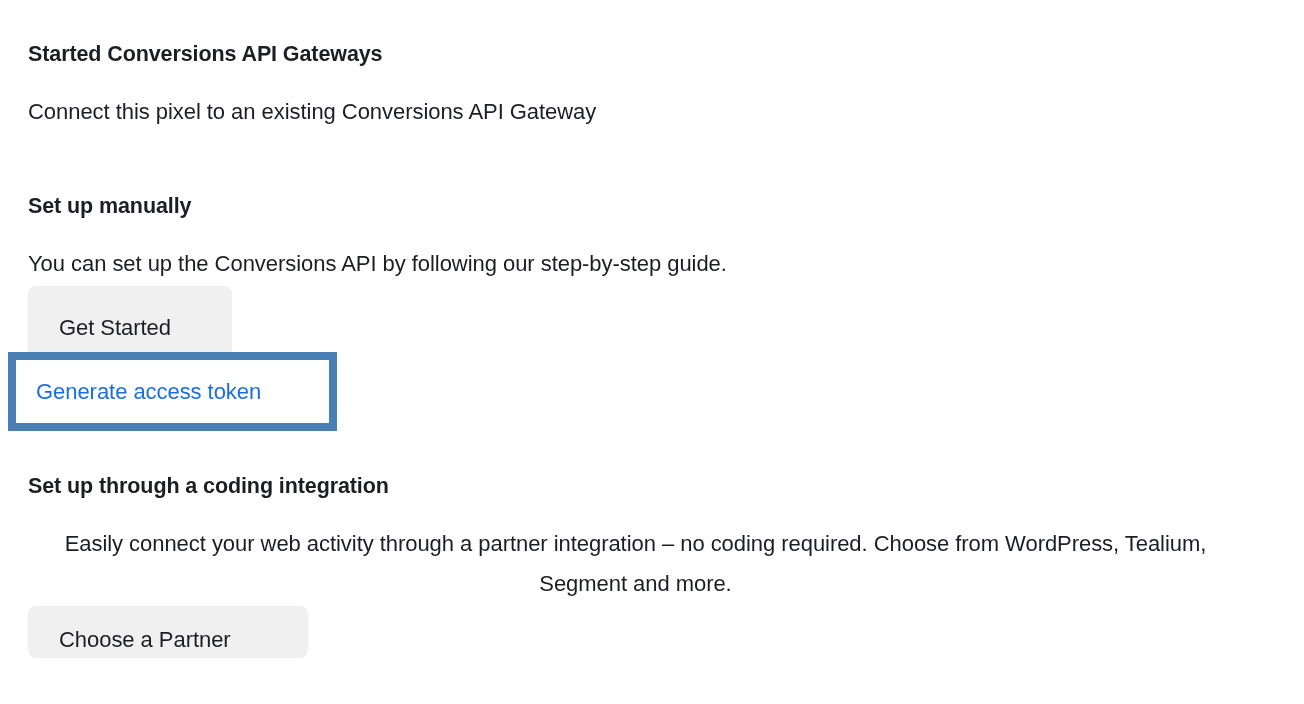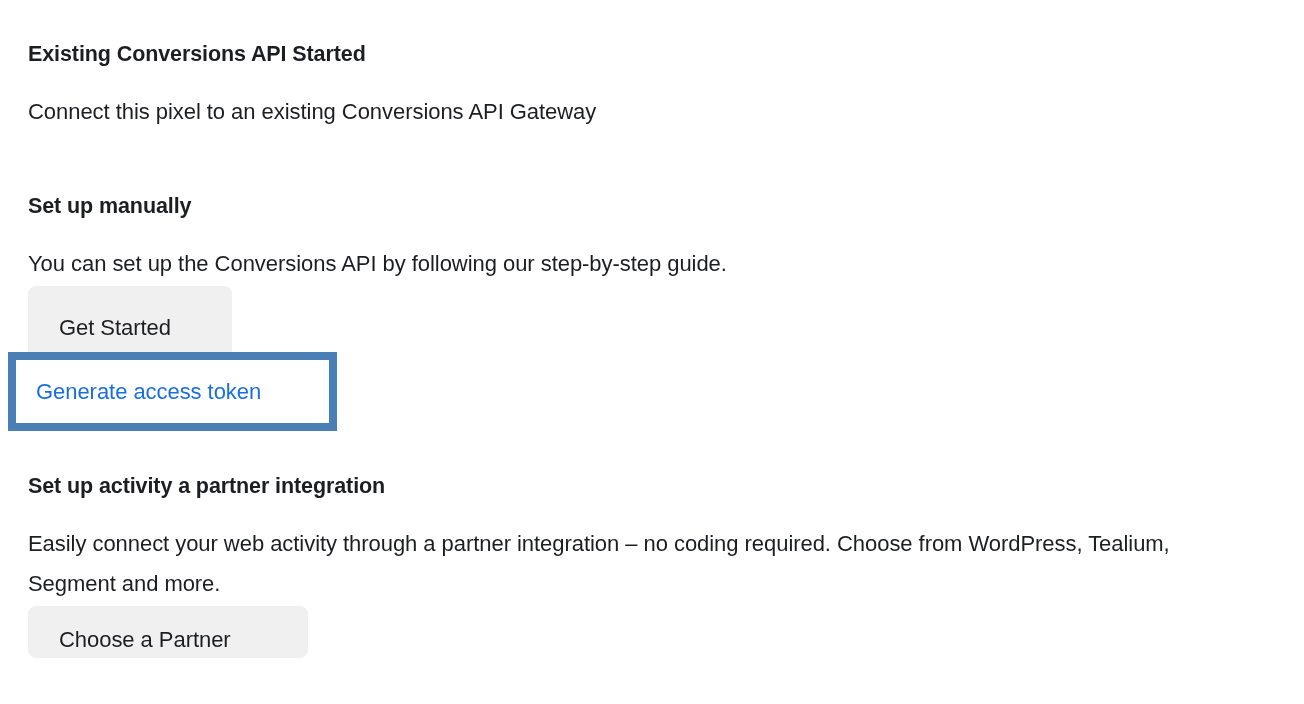--- a/index.html
+++ b/index.html
@@ -39,20 +39,21 @@
   }
 
   .body-text {
     position: absolute;
     left: 28px;
     font-size: 22px;
     font-weight: 400;
     line-height: 40px;
     letter-spacing: -0.05px;
     color: #1c1e21;
+    text-align: center;
   }
 
   #heading-gateways   { top: 19px; }
   #text-gateways      { top: 70px; }
   #heading-manual     { top: 171px; }
   #text-manual        { top: 222px; white-space: nowrap; }
   #heading-partner    { top: 451px; }
   #text-partner       { top: 502px; width: 1215px; }
 
   
@@ -113,33 +114,33 @@
     text-decoration: none;
     white-space: nowrap;
     cursor: pointer;
   }
 </style>
 </head>
 <body>
 
 <div class="page">
 
-  <h3 class="section-heading" id="heading-gateways">Existing Conversions API Started</h3>
+  <h3 class="section-heading" id="heading-gateways">Started Conversions API Gateways</h3>
 
   <p class="body-text" id="text-gateways">Connect this pixel to an existing Conversions API Gateway</p>
 
   <h3 class="section-heading" id="heading-manual">Set up manually</h3>
 
   <p class="body-text" id="text-manual">You can set up the Conversions API by following our step-by-step guide.</p>
 
   <button class="gray-button" id="btn-get-started">Get Started</button>
 
   <div class="highlight-box">
     <a class="token-link" href="#">Generate access token</a>
   </div>
 
-  <h3 class="section-heading" id="heading-partner">Set up activity a partner integration</h3>
+  <h3 class="section-heading" id="heading-partner">Set up through a coding integration</h3>
 
   <p class="body-text" id="text-partner">Easily connect your web activity through a partner integration – no coding required. Choose from WordPress, Tealium, Segment and more.</p>
 
   <button class="gray-button" id="btn-choose-partner">Choose a Partner</button>
 
 </div>
 
 </body></html>

